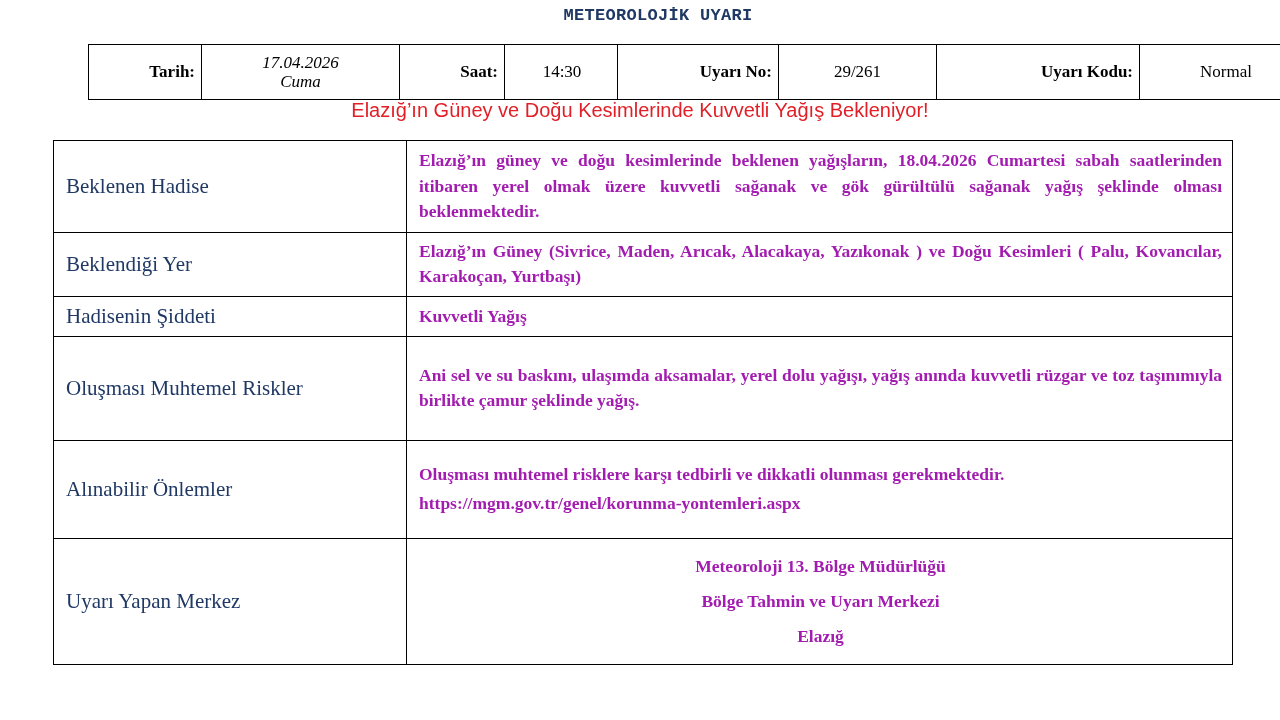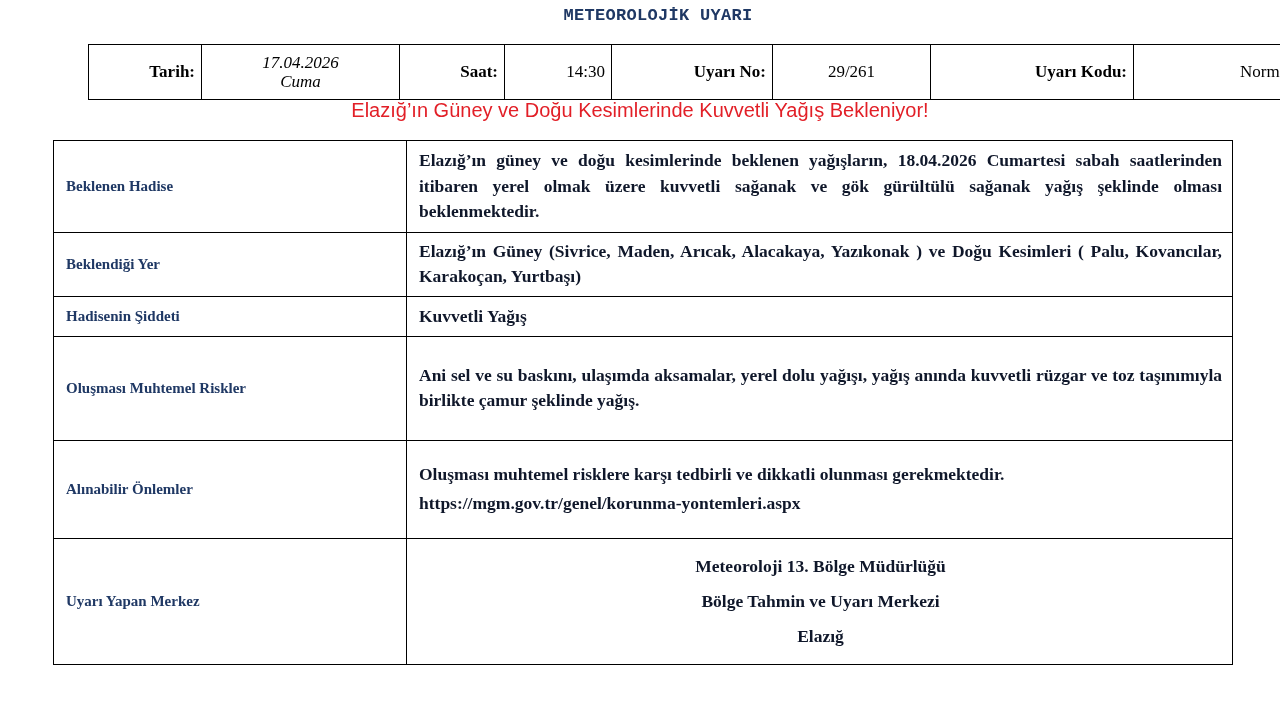--- a/index.html
+++ b/index.html
@@ -56,22 +56,22 @@
   .meta-label {
     font-weight: bold;
     text-align: right;
     white-space: nowrap;
   }
   .meta-value {
     font-weight: normal;
     text-align: center;
   }
   .meta-value.left {
-    text-align: right;
-    padding-left: 2px;
+    text-align: center;
+    padding-left: 8px;
   }
   .meta-date-main { display: block; }
   .meta-date-sub  { display: block; }
 
   .w-tarih-l { width: 100px; }
   .w-tarih-v { width: 185px; font-style: italic; }
   .w-saat-l  { width: 92px;  }
   .w-saat-v  { width: 98px;  }
   .w-no-l    { width: 148px; }
   .w-no-v    { width: 145px; margin-left: 40px; }
@@ -101,29 +101,29 @@
     table-layout: fixed;
   }
   .main-table td {
     border: 1.4px solid #000000;
     vertical-align: middle;
     padding: 6px 10px 6px 12px;
   }
   .cell-label {
     width: 330px;
     color: #1f3864;
-    font-weight: bold;
-    font-size: 15px;
+    font-weight: normal;
+    font-size: 21px;
     padding-left: 14px;
   }
   .cell-content {
     font-weight: bold;
     font-size: 17.5px;
     line-height: 1.45;
-    color: #0f172a;
+    color: #a21caf;
     padding-left: 16px;
   }
   .justified { text-align: justify; text-align-last: left; }
   .centered  { text-align: center; }
   .center-line { display: block; margin: 5px 0 10px 0; }
   .center-line:last-child { margin-bottom: 4px; }
   .url-line { display: block; margin-top: 4px; }
 
   .r1 { height: 92px; }
   .r2 { height: 56px; }

